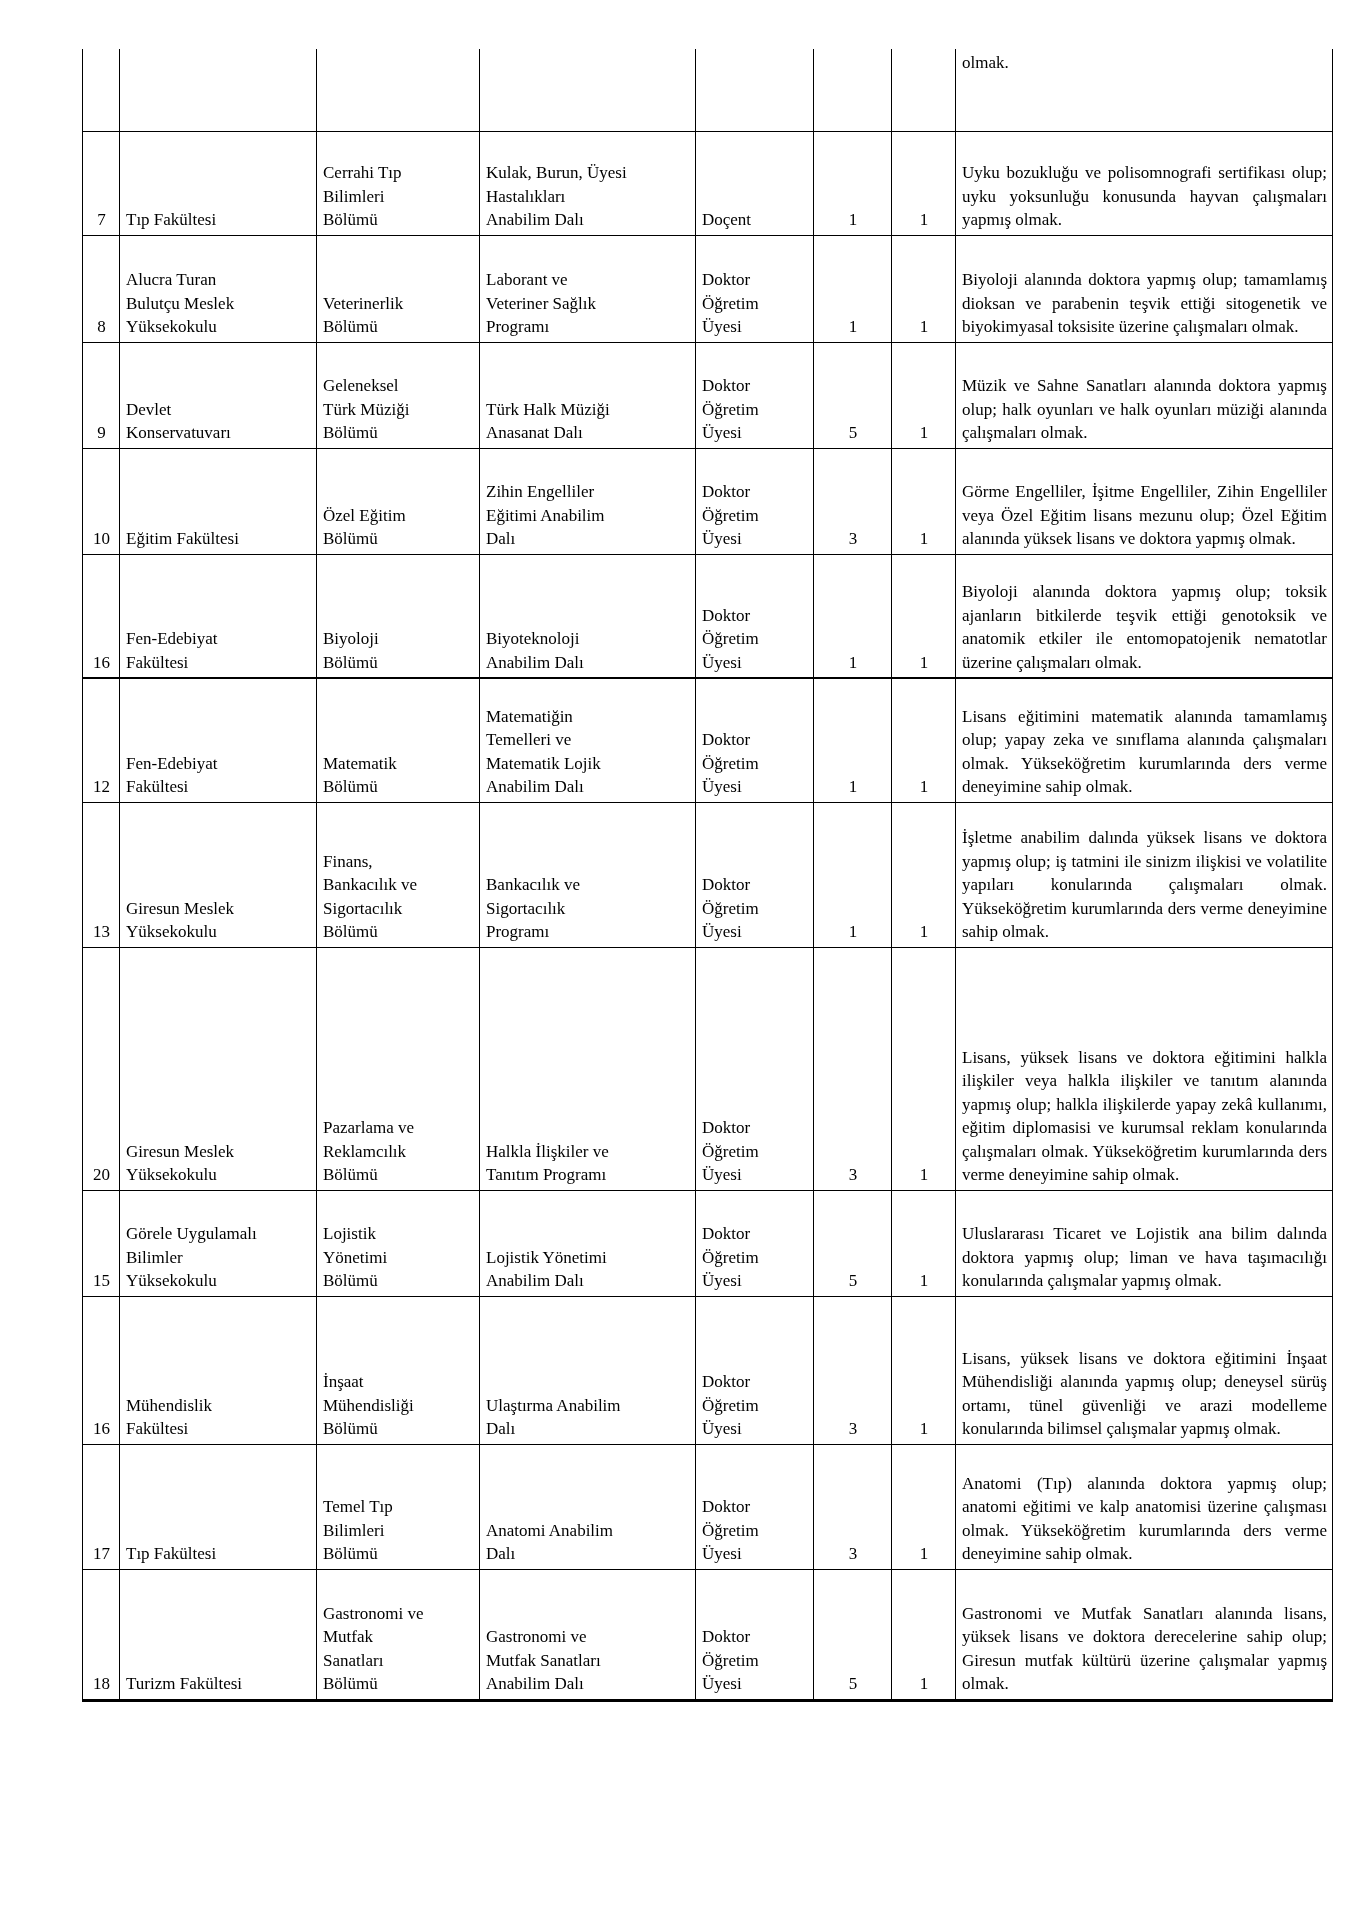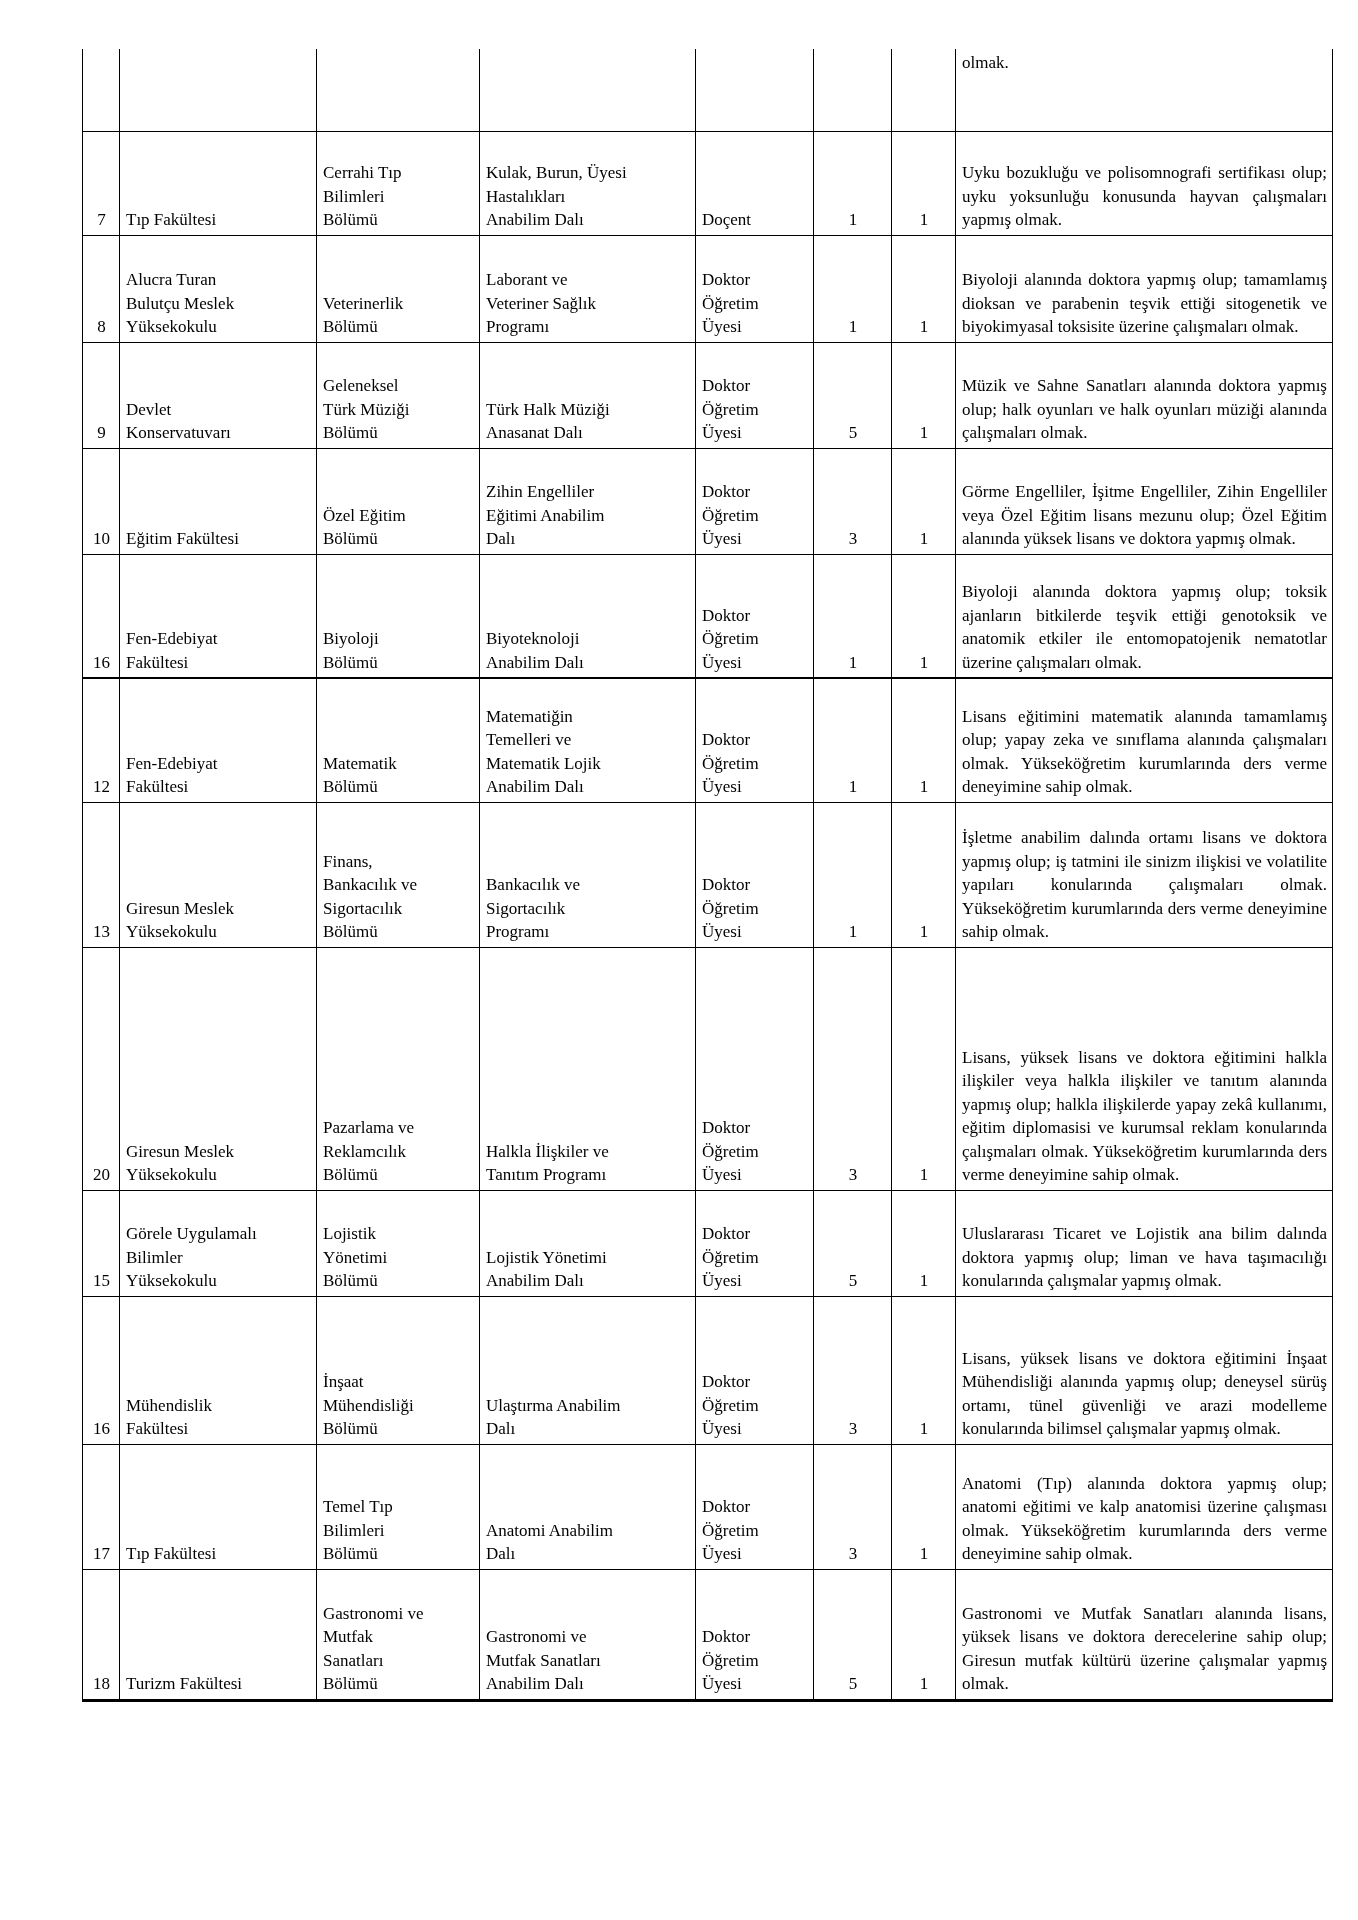--- a/index.html
+++ b/index.html
@@ -186,21 +186,21 @@
 Sigortacılık
 Bölümü</td>
       <td class="pre">Bankacılık ve
 Sigortacılık
 Programı</td>
       <td class="pre">Doktor
 Öğretim
 Üyesi</td>
       <td class="c-a">1</td>
       <td class="c-b">1</td>
-      <td class="c-desc">İşletme anabilim dalında ortamı lisans ve doktora yapmış olup; iş tatmini ile sinizm ilişkisi ve volatilite yapıları konularında çalışmaları olmak. Yükseköğretim kurumlarında ders verme deneyimine sahip olmak.</td>
+      <td class="c-desc">İşletme anabilim dalında yüksek lisans ve doktora yapmış olup; iş tatmini ile sinizm ilişkisi ve volatilite yapıları konularında çalışmaları olmak. Yükseköğretim kurumlarında ders verme deneyimine sahip olmak.</td>
     </tr>
 
     <tr style="height:243px">
       <td class="c-no">20</td>
       <td class="pre">Giresun Meslek
 Yüksekokulu</td>
       <td class="pre">Pazarlama ve
 Reklamcılık
 Bölümü</td>
       <td class="pre">Halkla İlişkiler ve

